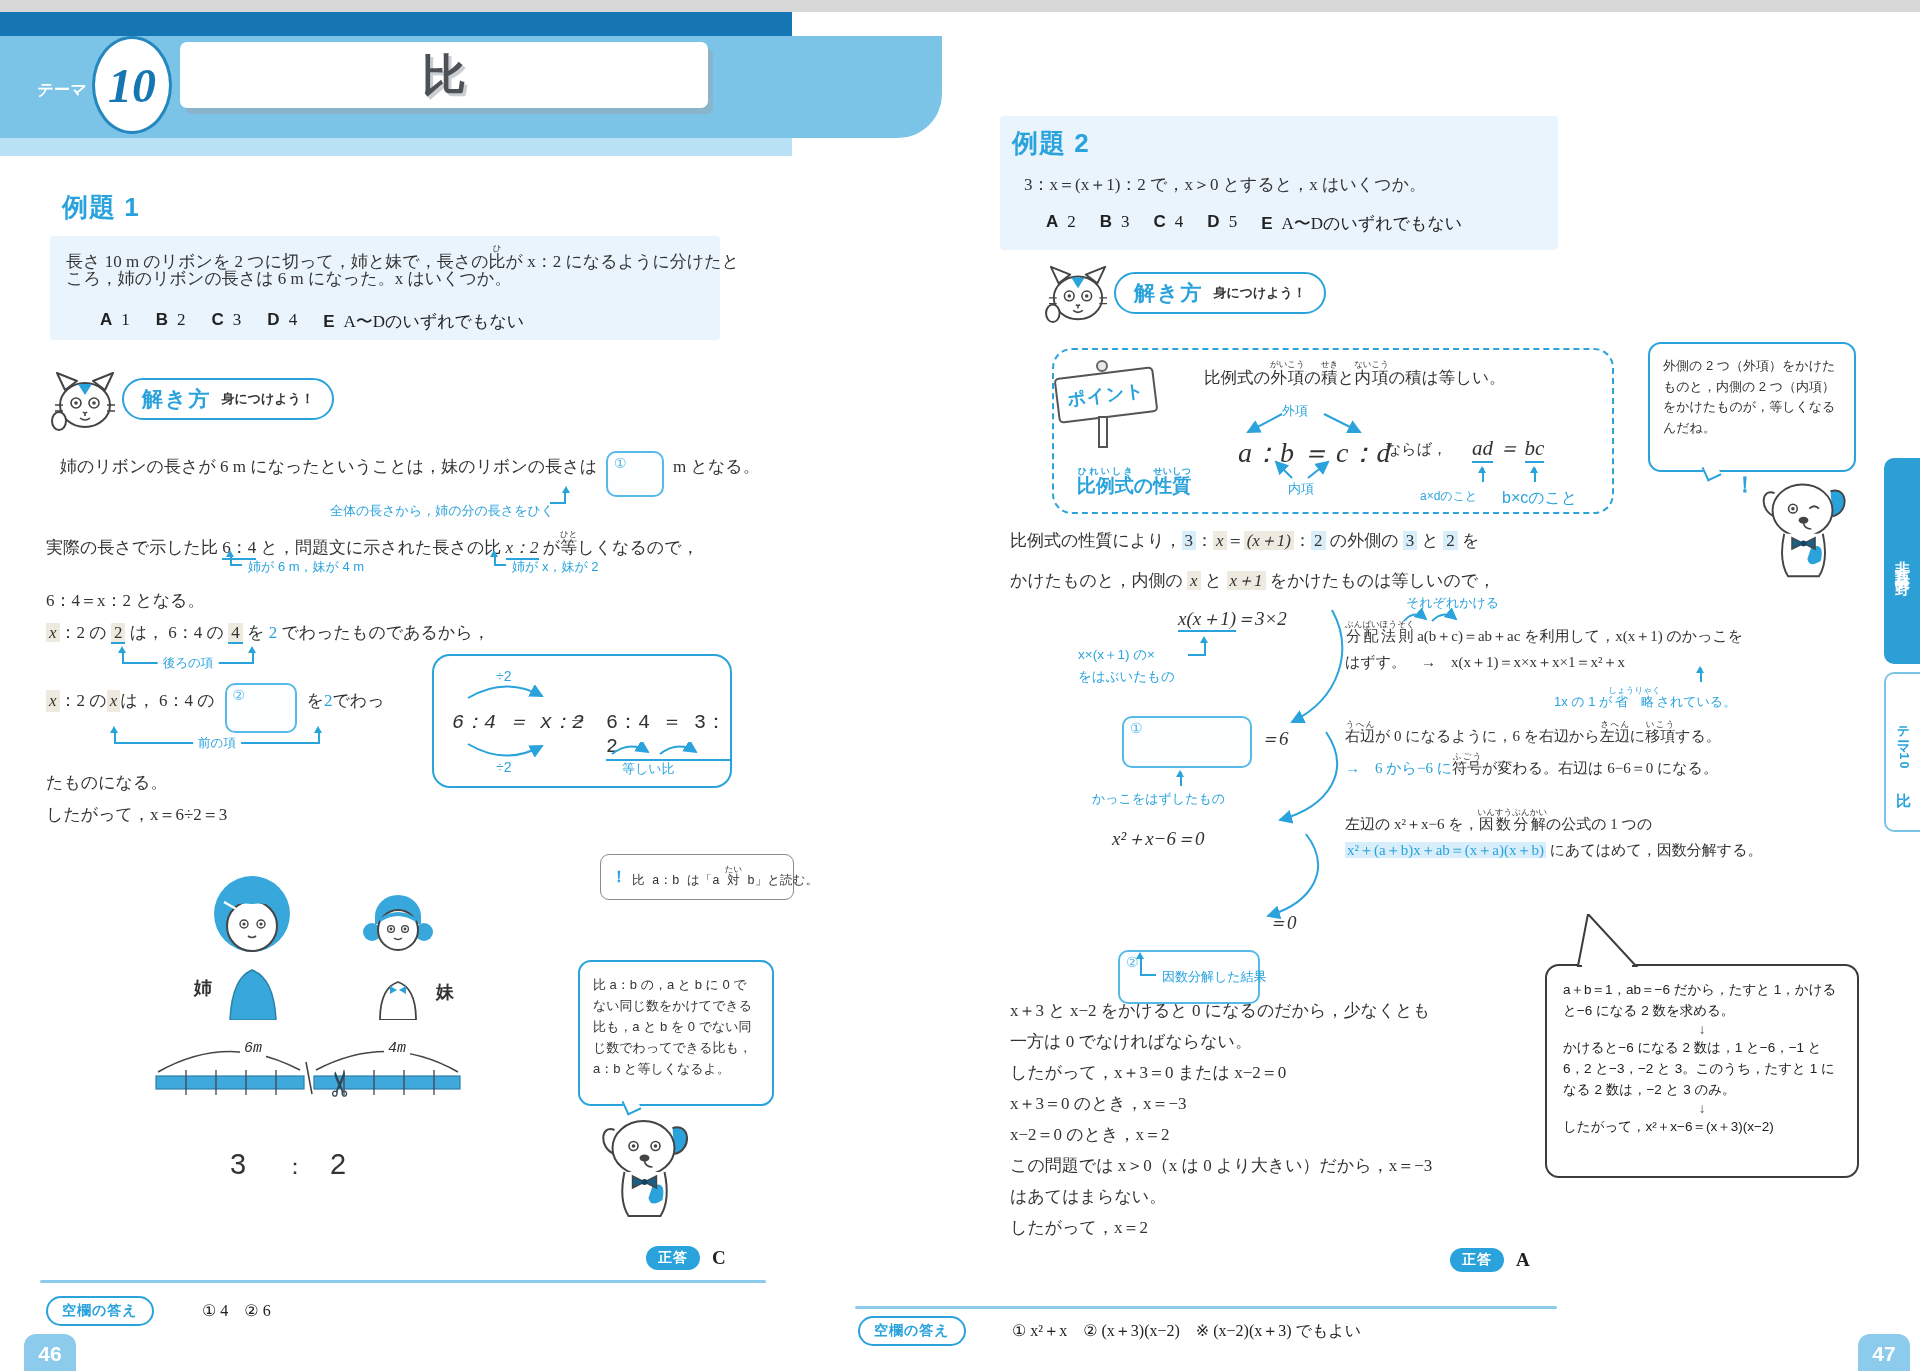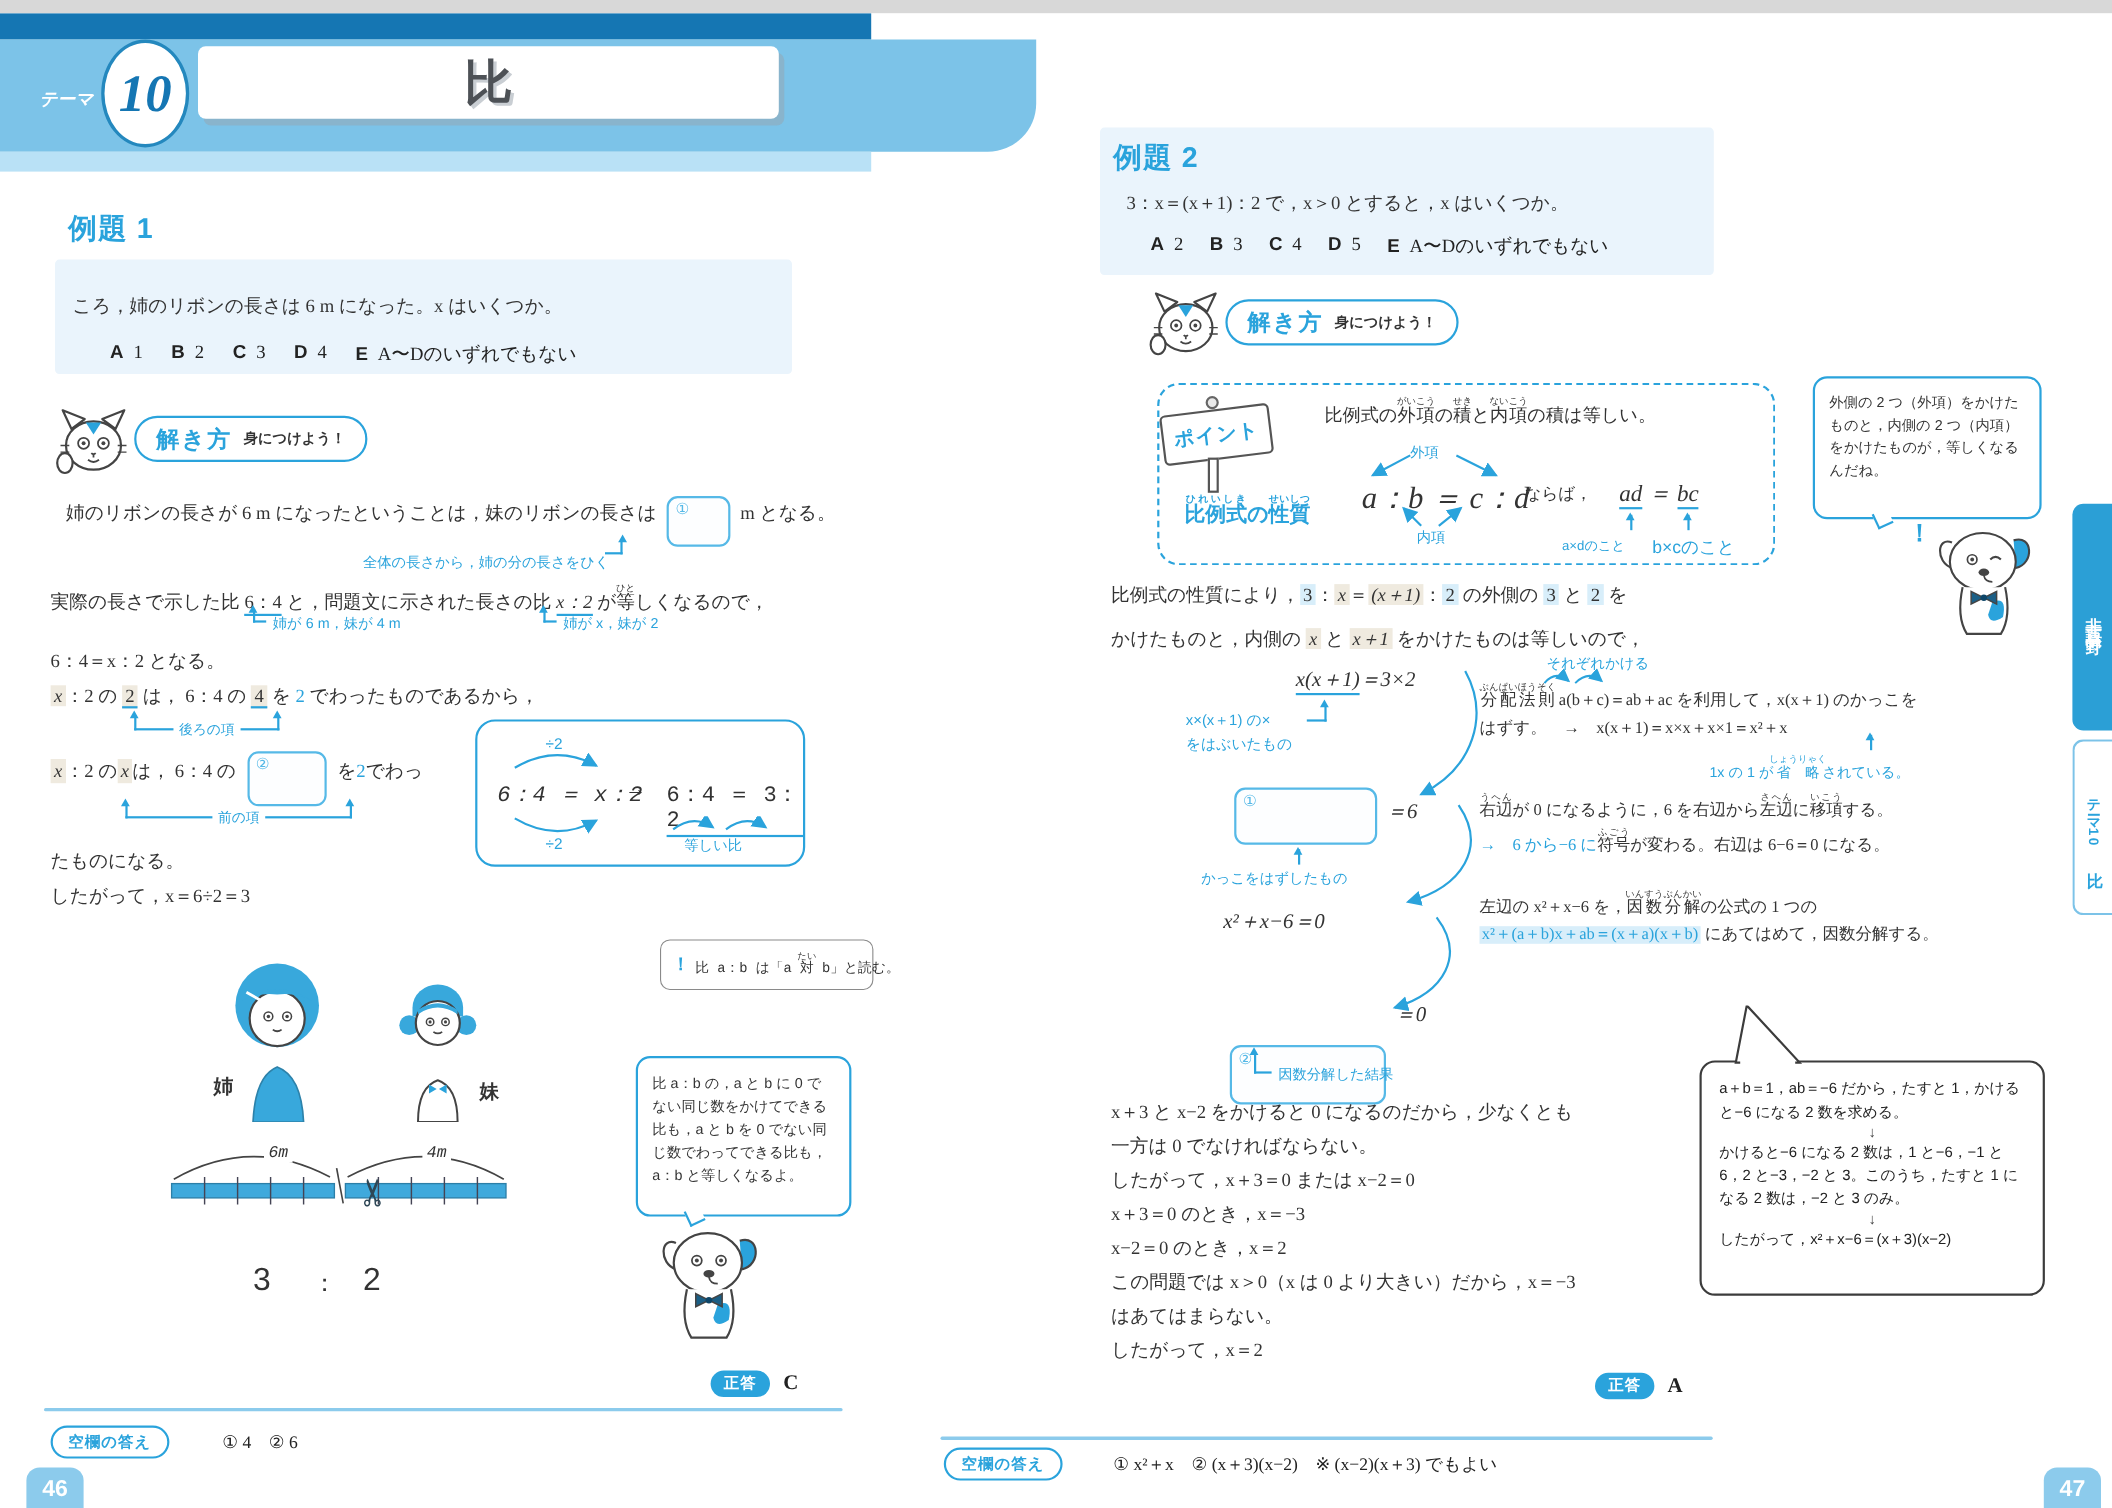--- a/index.html
+++ b/index.html
@@ -78,20 +78,23 @@
   <div class="abs" style="left:36px;top:68px;color:#fff;font-weight:bold;font-size:16px;font-style:italic;z-index:2">テーマ</div>
   <div class="abs" style="left:92px;top:24px;width:80px;height:98px;background:#fff;border:3px solid #2488be;border-radius:50%;display:flex;align-items:center;justify-content:center;z-index:1">
     <span style="color:var(--band-dark);font-weight:bold;font-size:48px;font-style:italic;font-family:'Liberation Serif',serif">10</span>
   </div>
   <div class="abs" style="left:180px;top:30px;width:528px;height:66px;background:#fff;border-radius:7px;box-shadow:5px 6px 0 rgba(150,165,175,.5);display:flex;align-items:center;justify-content:center">
     <span style="font-size:44px;font-weight:bold;color:#4d5156;text-shadow:3px 3px 0 #c9ced3">比</span>
   </div>
 
   <div class="pbgblock" style="left:50px;top:224px;width:670px;height:104px"></div>
   <div class="exh" style="left:62px;top:178px">例題 1</div>
+  <div class="tl" style="left:66px;top:232px">
+    <span>長さ 10 m のリボンを 2 つに切って，姉と妹で，長さの</span><ruby><span>比</span><rt>ひ</rt></ruby><span>が x：2 になるように分けたと</span>
+  </div>
   <div class="tl" style="left:66px;top:256px">ころ，姉のリボンの長さは 6 m になった。x はいくつか。</div>
   <div class="choices" style="left:100px;top:298px">
     <span class="choice">
         <span class="ck">A</span>
         <span class="cv">1</span>
       </span>
     <span class="choice">
         <span class="ck">B</span>
         <span class="cv">2</span>
       </span>
@@ -314,21 +317,21 @@
   </svg>
   <div class="pill" style="left:1114px;top:260px">
     <span class="pl">解き方</span>
     <span class="ps">身につけよう！</span>
   </div>
 
   <div class="pbox" style="left:1052px;top:336px;width:562px;height:166px">
     <div class="sign-knob" style="left:42px;top:10px;width:12px;height:12px"></div>
     <div class="sign-board" style="left:2px;top:22px;width:100px;height:46px">ポイント</div>
     <div class="sign-pole" style="left:44px;top:66px;width:10px;height:32px"></div>
-    <div class="abs ttl-ruby" style="left:0px;top:98px;width:160px;text-align:center;color:var(--accent);font-weight:bold;font-size:19px">
+    <div class="abs ttl-ruby" style="left:0px;top:116px;width:160px;text-align:center;color:var(--accent);font-weight:bold;font-size:19px">
       <ruby><span>比例式</span><rt style="color:var(--accent)">ひれいしき</rt></ruby><span>の</span><ruby><span>性質</span><rt style="color:var(--accent)">せいしつ</rt></ruby>
     </div>
     <div class="abs serif" style="left:150px;top:10px;font-size:16.5px;color:#333;white-space:nowrap">
       <span>比例式の</span><ruby><span>外項</span><rt>がいこう</rt></ruby><span>の</span><ruby><span>積</span><rt>せき</rt></ruby><span>と</span><ruby><span>内項</span><rt>ないこう</rt></ruby><span>の積は等しい。</span>
     </div>
     <span class="abs math" style="left:184px;top:84px;font-size:28px;color:#333">a：b ＝ c：d</span>
     <span class="abs" style="left:332px;top:90px;font-size:15px;color:#333">ならば，</span>
     <span class="abs math" style="left:418px;top:84px;font-size:21px;color:#333">
       <span class="ub">ad</span> <span>＝</span> <span class="ub">bc</span>
     </span>

